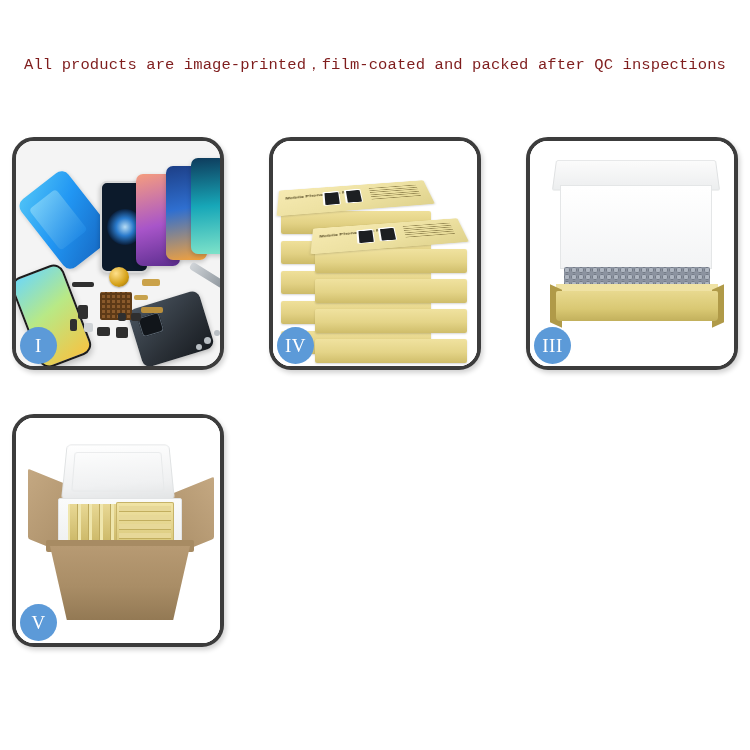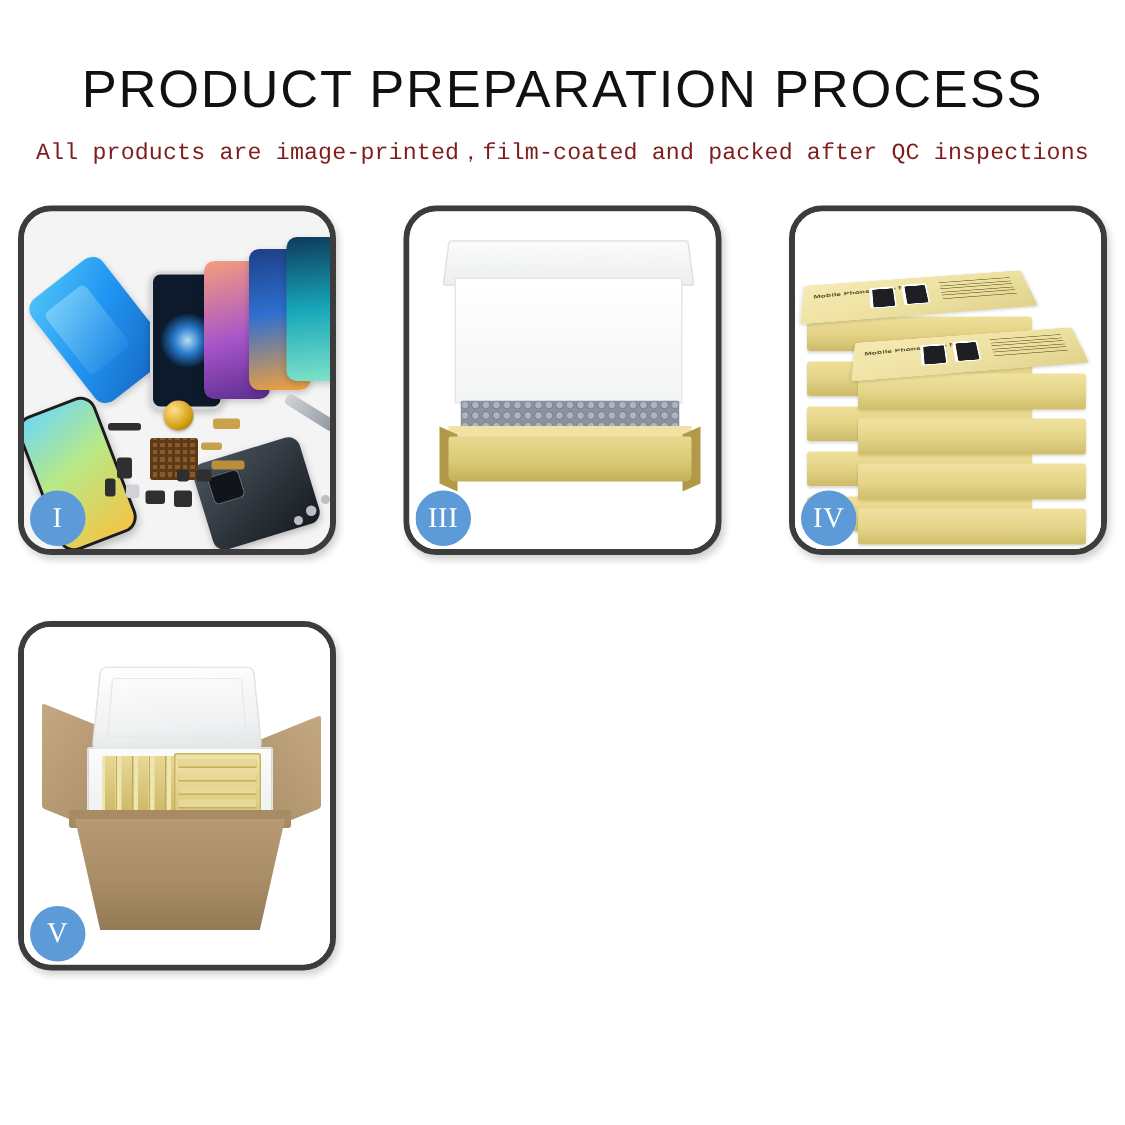--- a/index.html
+++ b/index.html
@@ -270,21 +270,20 @@
   .c6-seam { position:absolute; left:56px; top:8px; width:78px;height:44px;
     background:rgba(255,255,255,.16); transform: rotate(32deg); border-radius:2px;}
   .c6-tape { position:absolute; background:#9d8362; border-radius:1px; }
   .c6-tape.tp1{ left:26px; top:72px; width:14px;height:18px; transform:skewY(18deg);}
   .c6-tape.tp2{ left:28px; top:128px; width:14px;height:16px; transform:skewY(18deg);}
 </style>
 </head>
 <body>
 
 <div class="header">
-  <div class="main-title">PRODUCT PREPARATION PROCESS</div>
   <div class="sub-title">All products are image-printed，film-coated and packed after QC inspections</div>
 </div>
 
 <div class="grid">
 
   <div class="panel">
     <div class="panel-inner">
       <div class="p1">
         <div class="ph-fan ph-a"></div>
         <div class="ph-fan ph-b"></div>
@@ -311,87 +310,87 @@
         <div class="screw s2"></div>
         <div class="screw s3"></div>
       </div>
     </div>
     <div class="badge">I</div>
   </div>
 
 
   <div class="panel">
     <div class="panel-inner">
+      <div class="p4">
+        <div class="stack">
+          <div class="sbox r5"></div>
+          <div class="sbox r4"></div>
+          <div class="sbox r3"></div>
+          <div class="sbox r2"></div>
+          <div class="sbox r1"></div>
+
+          <div class="sbox2 q4"></div>
+          <div class="sbox2 q3"></div>
+          <div class="sbox2 q2"></div>
+          <div class="sbox2 q1"></div>
+
+          <div class="lid-top l2">
+            <div class="lt-label">Mobile Phone Spare Parts</div>
+            <div class="lt-ph a">
+                <i></i>
+              </div>
+            <div class="lt-ph b">
+                <i></i>
+              </div>
+            <div class="lt-lines">
+              <span></span>
+                <span></span>
+                <span></span>
+                <span></span>
+                <span></span>
+                <span></span>
+            </div>
+          </div>
+
+          <div class="lid-top l1">
+            <div class="lt-label">Mobile Phone Spare Parts</div>
+            <div class="lt-ph a">
+                <i></i>
+              </div>
+            <div class="lt-ph b">
+                <i></i>
+              </div>
+            <div class="lt-lines">
+              <span></span>
+                <span></span>
+                <span></span>
+                <span></span>
+                <span></span>
+                <span></span>
+            </div>
+          </div>
+        </div>
+      </div>
+    </div>
+    <div class="badge">IV</div>
+  </div>
+
+  <div class="panel">
+    <div class="panel-inner">
       <div class="p3">
         <div class="b3-lid"></div>
         <div class="b3-foam"></div>
         <div class="b3-bubbles"></div>
         <div class="b3-rim"></div>
         <div class="b3-left"></div>
         <div class="b3-right"></div>
         <div class="b3-front"></div>
       </div>
     </div>
     <div class="badge">III</div>
-  </div>
-
-  <div class="panel">
-    <div class="panel-inner">
-      <div class="p4">
-        <div class="stack">
-          <div class="sbox r5"></div>
-          <div class="sbox r4"></div>
-          <div class="sbox r3"></div>
-          <div class="sbox r2"></div>
-          <div class="sbox r1"></div>
-
-          <div class="sbox2 q4"></div>
-          <div class="sbox2 q3"></div>
-          <div class="sbox2 q2"></div>
-          <div class="sbox2 q1"></div>
-
-          <div class="lid-top l2">
-            <div class="lt-label">Mobile Phone Spare Parts</div>
-            <div class="lt-ph a">
-                <i></i>
-              </div>
-            <div class="lt-ph b">
-                <i></i>
-              </div>
-            <div class="lt-lines">
-              <span></span>
-                <span></span>
-                <span></span>
-                <span></span>
-                <span></span>
-                <span></span>
-            </div>
-          </div>
-
-          <div class="lid-top l1">
-            <div class="lt-label">Mobile Phone Spare Parts</div>
-            <div class="lt-ph a">
-                <i></i>
-              </div>
-            <div class="lt-ph b">
-                <i></i>
-              </div>
-            <div class="lt-lines">
-              <span></span>
-                <span></span>
-                <span></span>
-                <span></span>
-                <span></span>
-                <span></span>
-            </div>
-          </div>
-        </div>
-      </div>
-    </div>
-    <div class="badge">IV</div>
   </div>
 
   <div class="panel">
     <div class="panel-inner">
       <div class="p5">
         <div class="c5-flapL"></div>
         <div class="c5-flapR"></div>
         <div class="c5-foam-lid"></div>
         <div class="c5-foam-box"></div>
         <div class="c5-inner">

